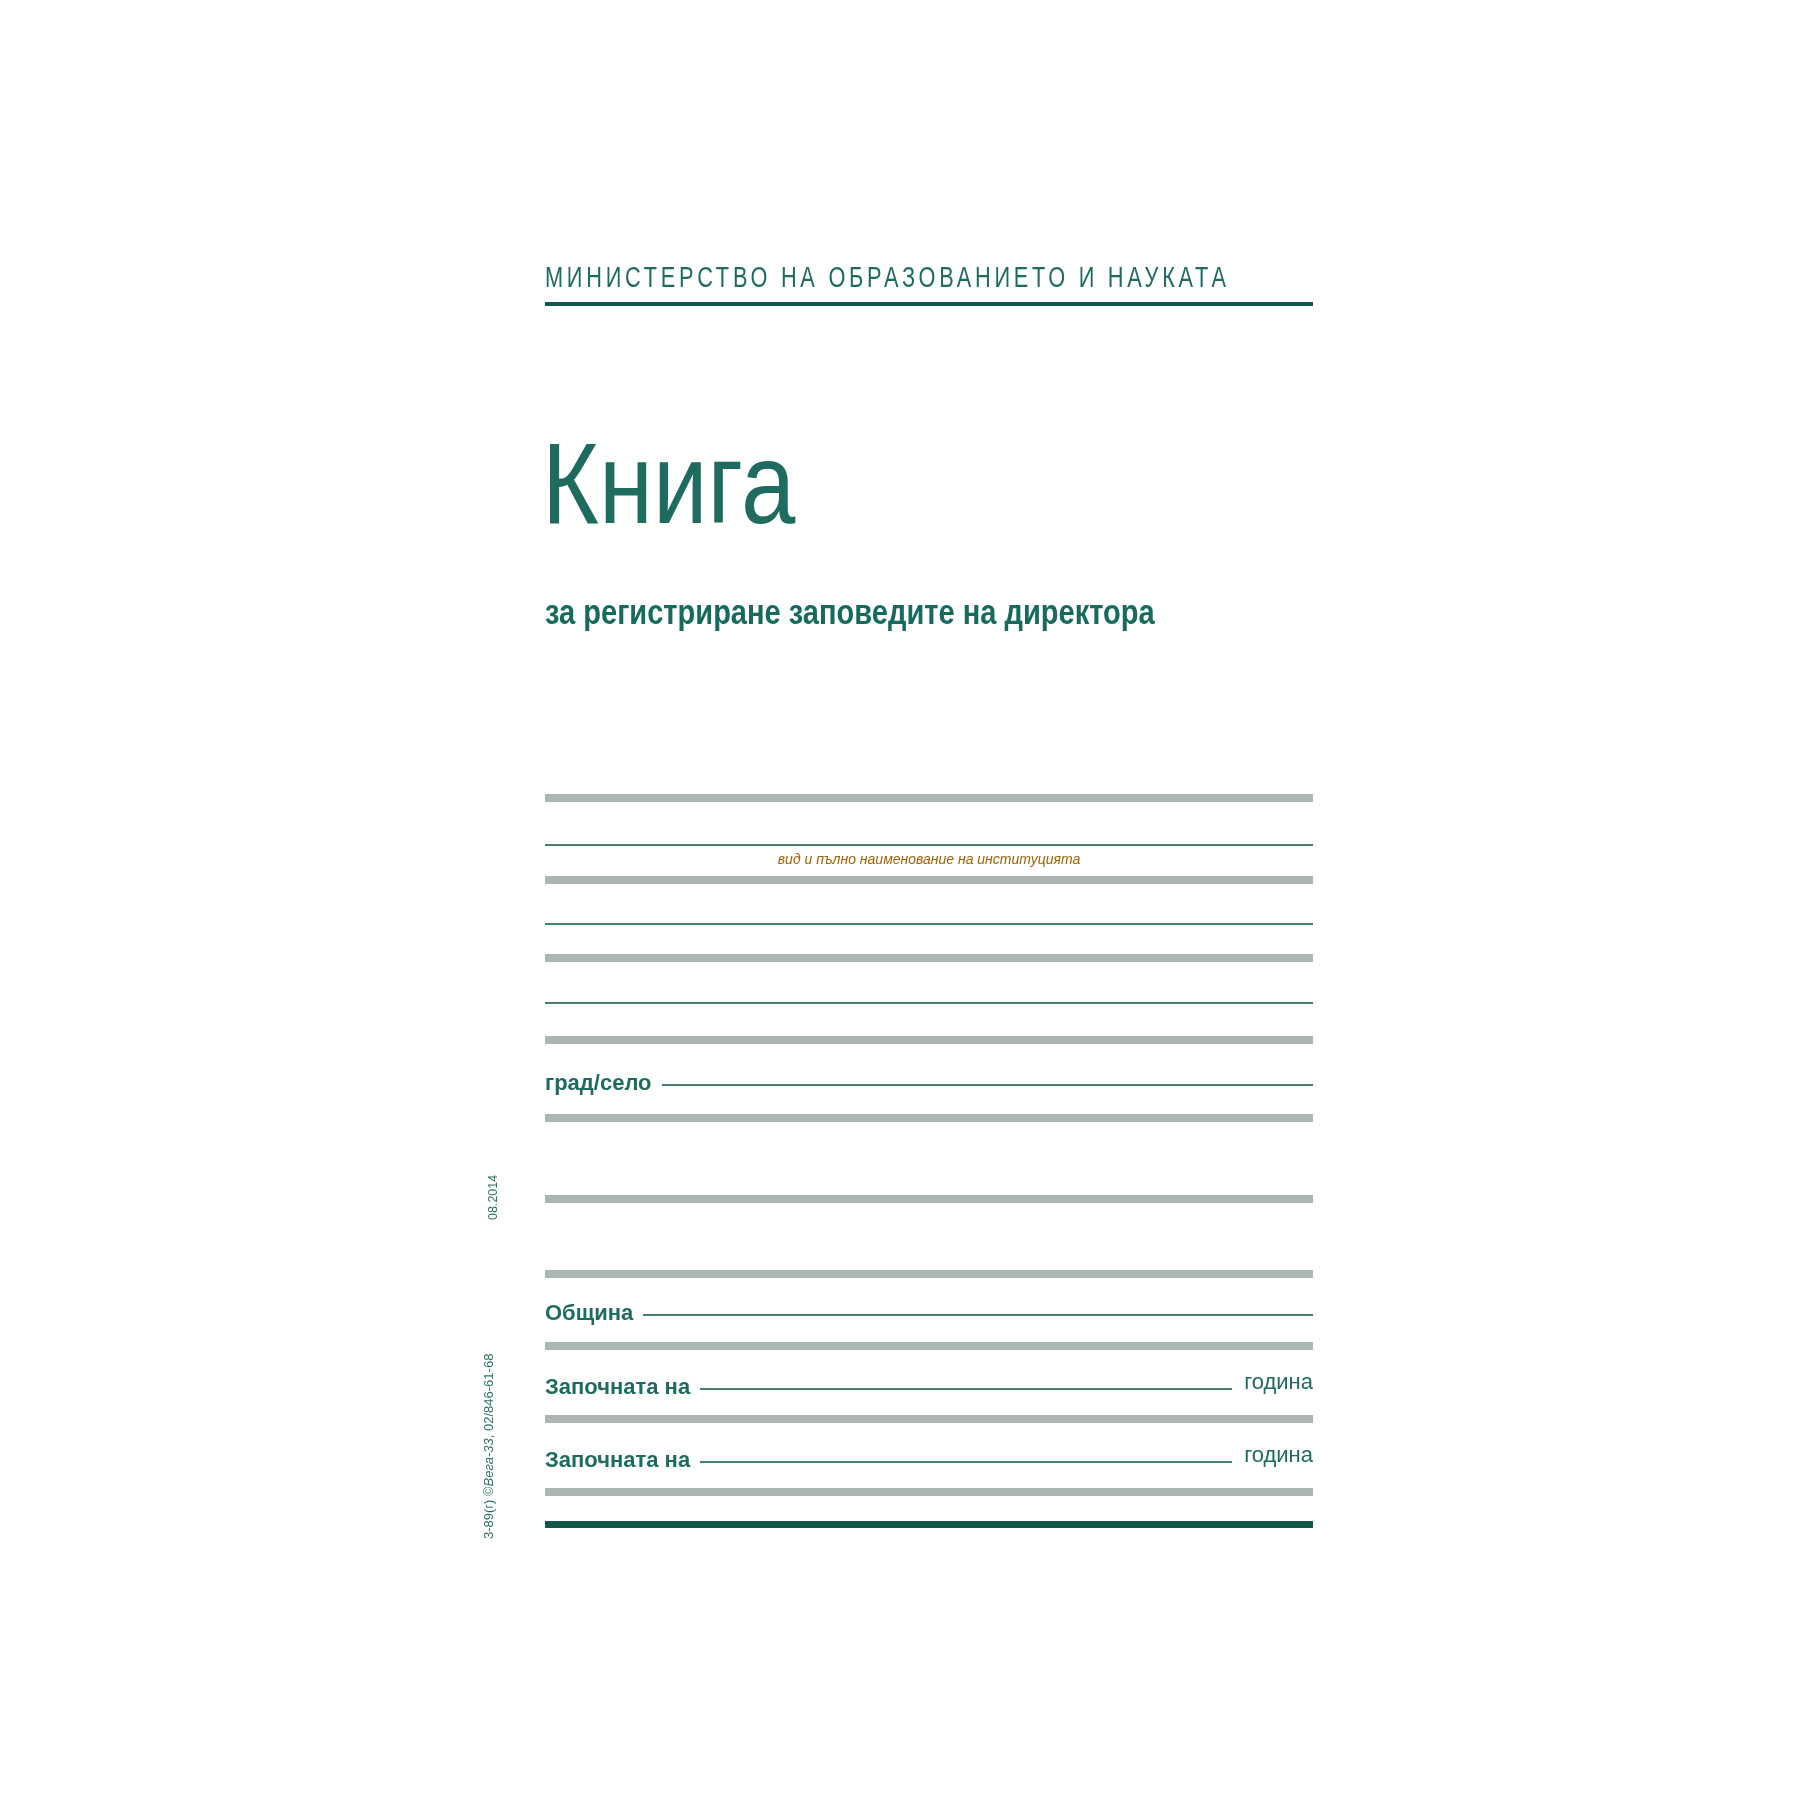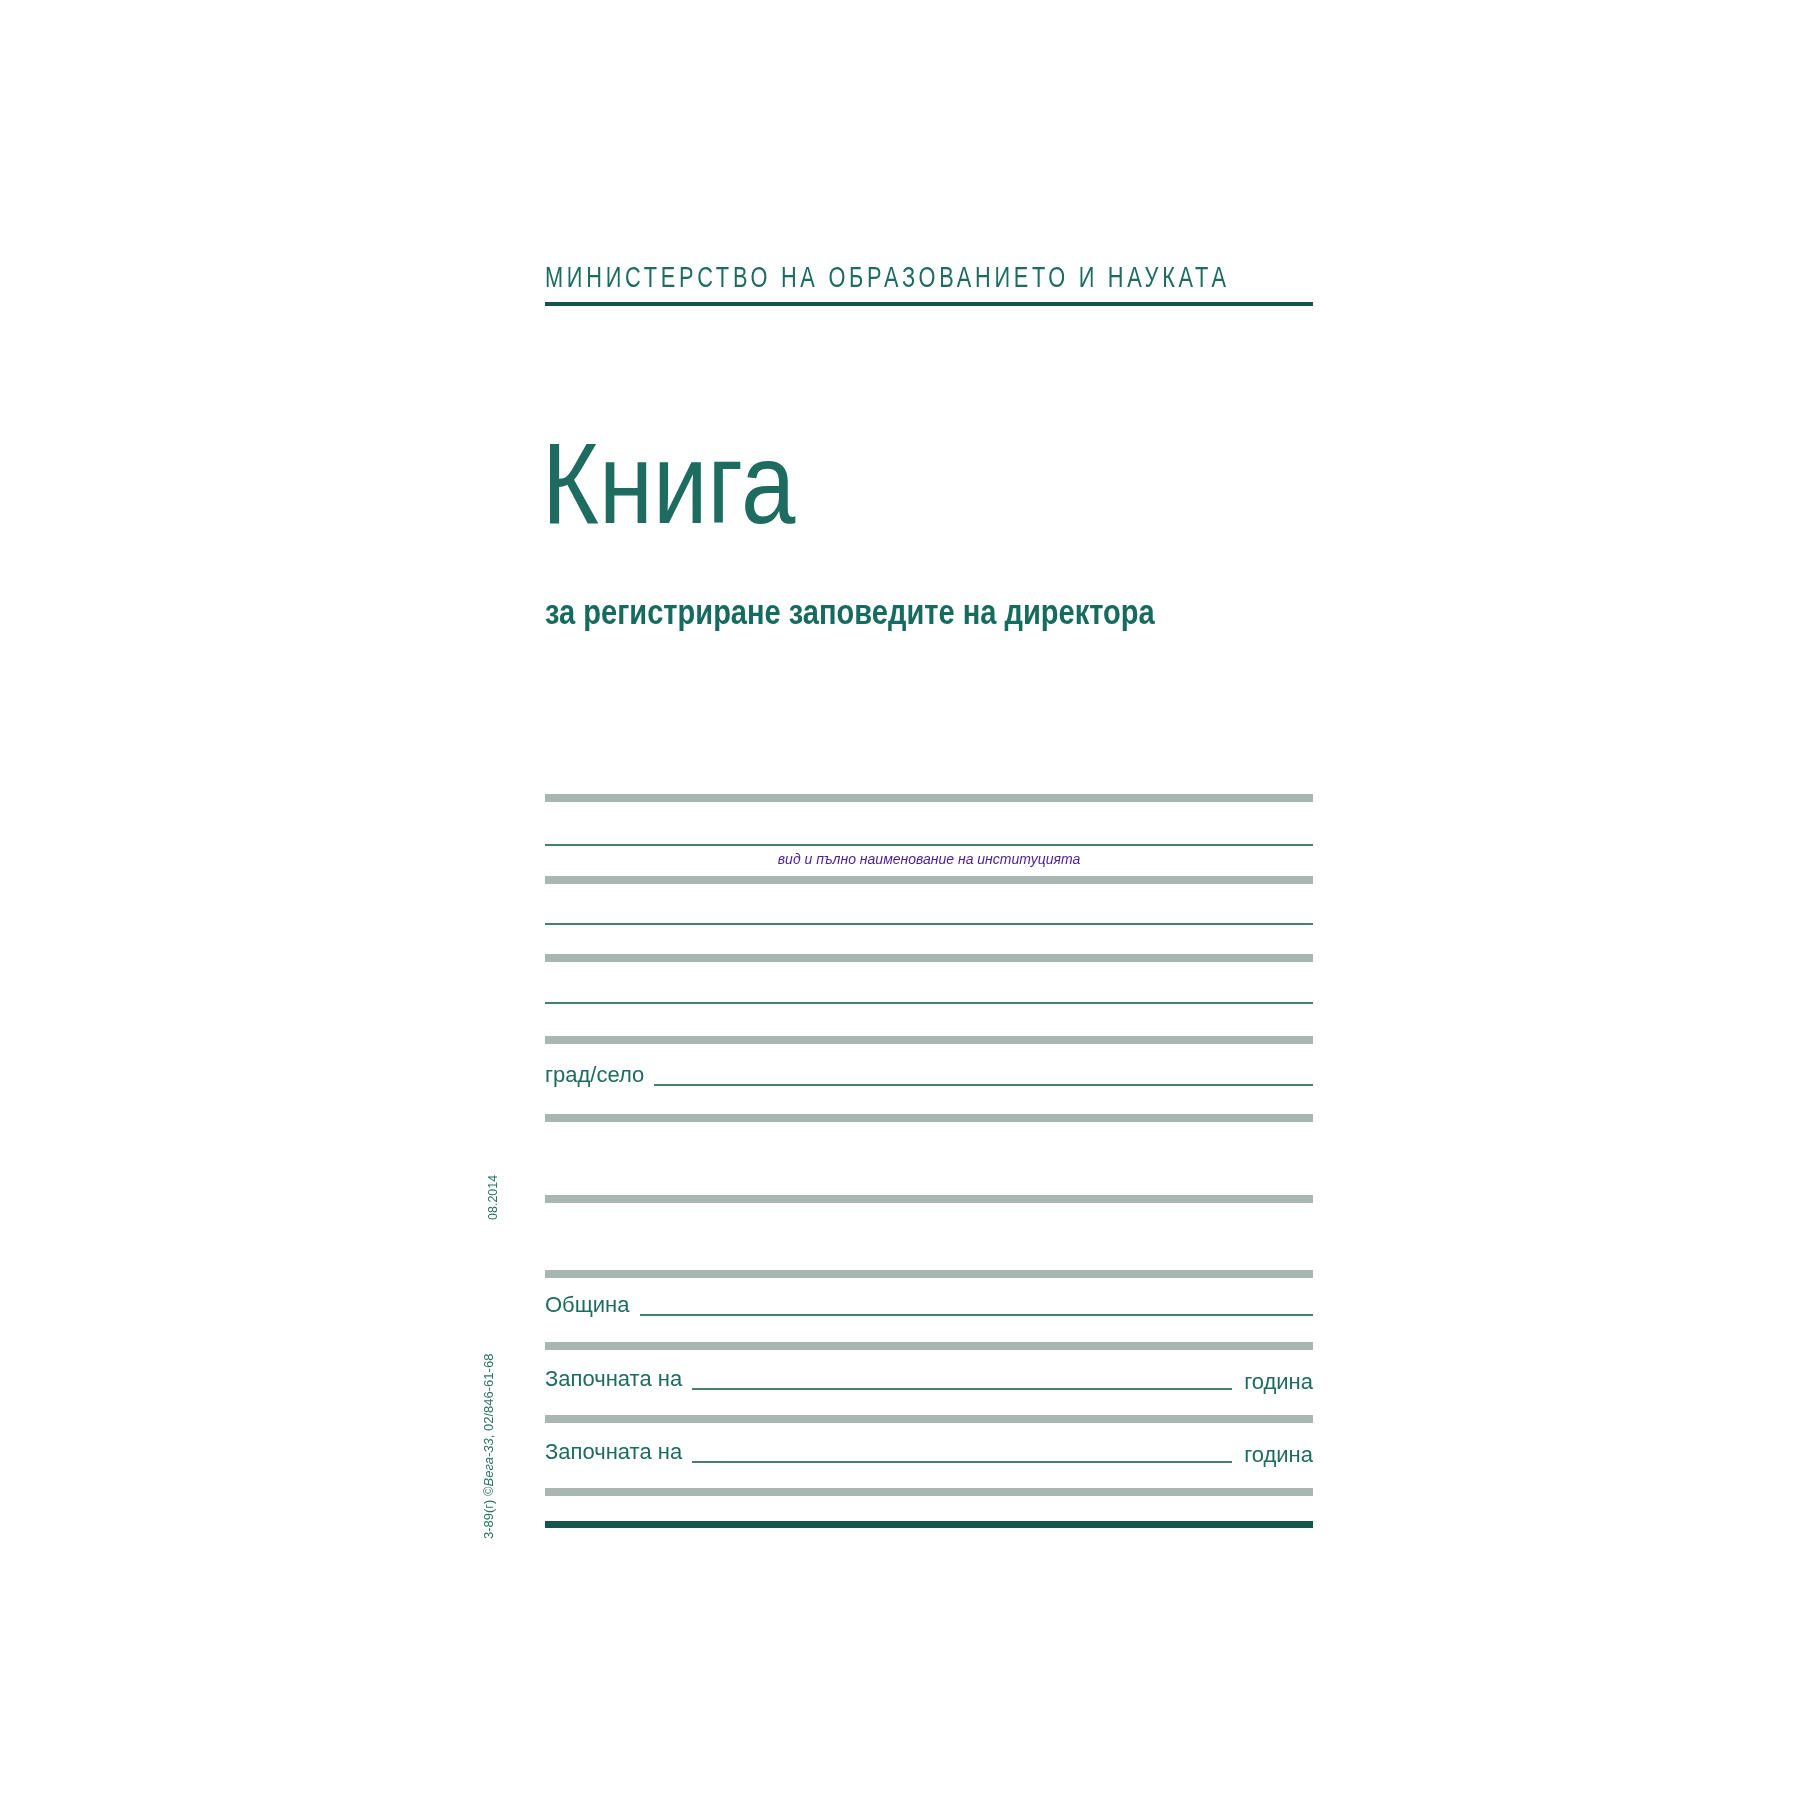--- a/index.html
+++ b/index.html
@@ -22,28 +22,28 @@
   .book-subtitle{
     left:545px;top:584px;font-size:35px;font-weight:bold;white-space:nowrap;
     transform:scaleX(0.83);transform-origin:0 0;color:#166a5e;
   }
   
   .bar{left:545px;width:768px;height:8px;background:#a9b6b1;}
   
   .pline{left:545px;width:768px;height:0;border-bottom:2px solid #47806f;}
   .caption{
     left:545px;top:843px;width:768px;text-align:center;
-    font-size:14px;font-style:italic;color:#4c1d95;
+    font-size:14px;font-style:italic;color:#a16207;
   }
   
   .row{
     left:545px;width:768px;height:30px;display:flex;align-items:flex-end;
     position:absolute;
   }
-  .lbl{font-size:22px;line-height:26px;color:#1e6b60;white-space:nowrap;position:relative;top:2px;}
+  .lbl{font-size:22px;line-height:26px;color:#1e6b60;white-space:nowrap;position:relative;top:10px;font-weight:bold;}
   .wline{flex:1;border-bottom:2px solid #47806f;margin-left:10px;height:0;align-self:flex-end;}
   .wline.short{flex:0 0 56px;}
   .suffix{font-size:22px;line-height:26px;color:#1e6b60;white-space:nowrap;position:relative;top:5px;margin-left:12px;}
   .bottom-rule{left:545px;top:1513px;width:768px;height:7px;background:#12564c;}
   
   .vtext{
     white-space:nowrap;color:#2b7265;transform:rotate(-90deg);transform-origin:0 0;
   }
   .vdate{left:486px;top:1212px;font-size:12.5px;}
   .vprint{left:481px;top:1531px;font-size:13px;}

